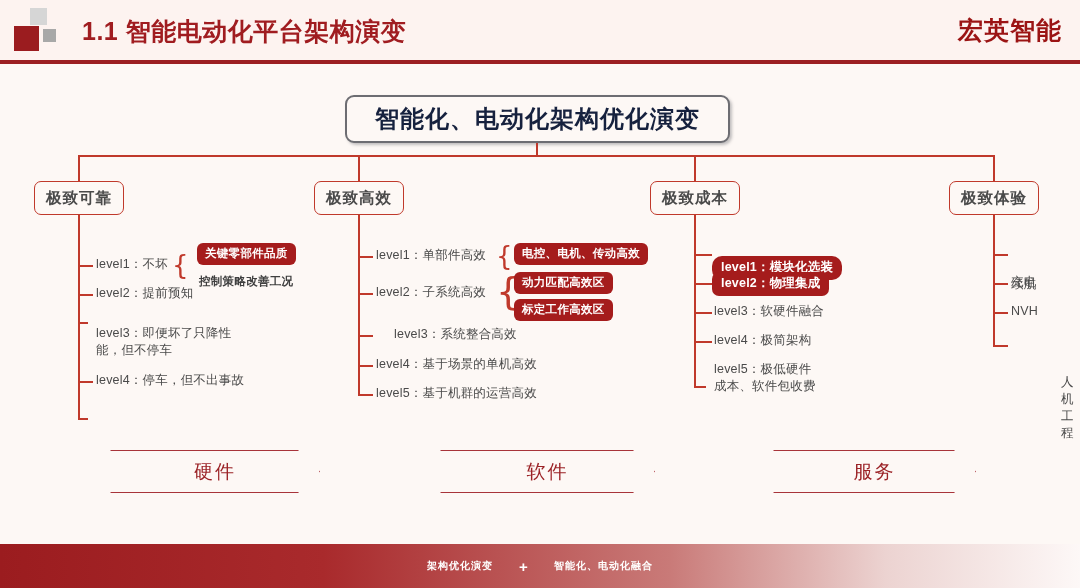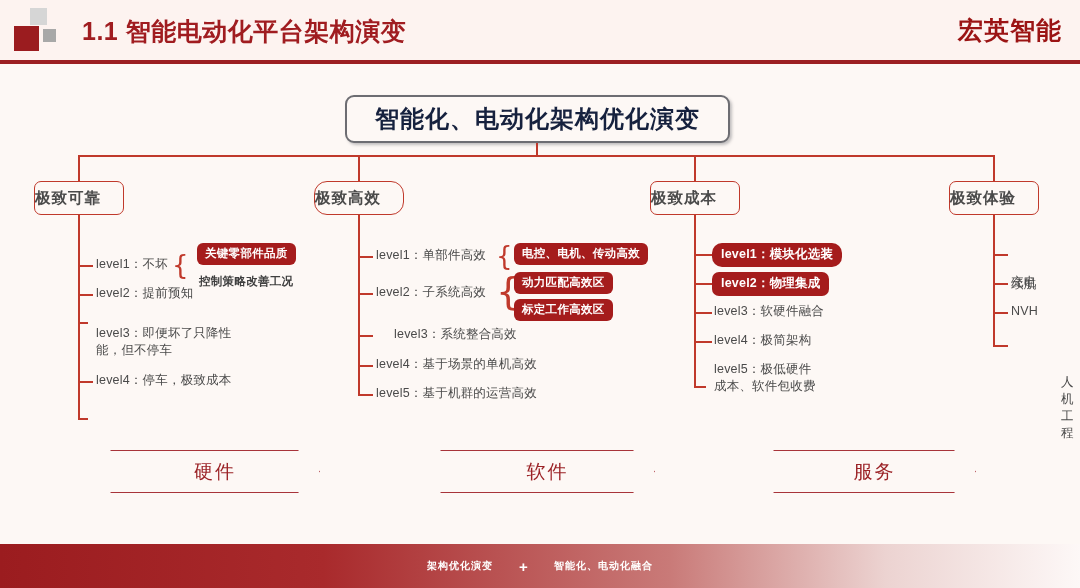--- a/index.html
+++ b/index.html
@@ -65,21 +65,21 @@
   .ln-h { height: 1.6px; }
   .ln-v { width: 1.6px; }
 
   
   .cat-box {
     position: absolute;
     height: 34px;
     border: 1.6px solid #c0392b;
     border-radius: 7px;
     background: #fdf8f5;
-    display: flex; align-items: center; justify-content: flex-start;
+    display: flex; align-items: center; justify-content: center;
   }
   .cat-label {
     font-size: 15.5px; color: #4a4a4a; font-weight: bold;
     letter-spacing: 1px; white-space: nowrap;
   }
 
   
   .level-item {
     position: absolute;
     font-size: 12.5px;
@@ -181,21 +181,21 @@
   <div class="ln ln-v" style="left:536px; top:143px; height:13px;"></div>
   <div class="ln ln-h" style="left:78px;  top:155px; width:916px;"></div>
   <div class="ln ln-v" style="left:78px;  top:155px; height:27px;"></div>
   <div class="ln ln-v" style="left:358px; top:155px; height:27px;"></div>
   <div class="ln ln-v" style="left:694px; top:155px; height:27px;"></div>
   <div class="ln ln-v" style="left:993px; top:155px; height:27px;"></div>
 
   <div class="cat-box" style="left:34px;  top:181px; width:90px;">
     <span class="cat-label">极致可靠</span>
   </div>
-  <div class="cat-box" style="left:314px; top:181px; width:90px;border-radius:13px;">
+  <div class="cat-box" style="left:314px; top:181px; width:90px;">
     <span class="cat-label">极致高效</span>
   </div>
   <div class="cat-box" style="left:650px; top:181px; width:90px;">
     <span class="cat-label">极致成本</span>
   </div>
   <div class="cat-box" style="left:949px; top:181px; width:90px;">
     <span class="cat-label">极致体验</span>
   </div>
 
   <div class="ln ln-v" style="left:78px;  top:215px; height:28px;"></div>
@@ -209,21 +209,21 @@
   <div class="level-item plain" style="left:96px; top:256px;">level1：不坏</div>
 
   <div class="tick" style="left:78px; top:294px; width:15px;"></div>
   <div class="level-item plain" style="left:96px; top:285px;">level2：提前预知</div>
 
   <div class="tick" style="left:78px; top:322px; width:10px;"></div>
   <div class="level-item plain" style="left:96px; top:325px;">level3：即便坏了只降性
 能，但不停车</div>
 
   <div class="tick" style="left:78px; top:381px; width:15px;"></div>
-  <div class="level-item plain" style="left:96px; top:372px;">level4：停车，极致成本</div>
+  <div class="level-item plain" style="left:96px; top:372px;">level4：停车，但不出事故</div>
 
   <div class="tick" style="left:78px; top:418px; width:10px;"></div>
 
   <div class="brace" style="left:172px; top:252px;">{</div>
   <div class="sub-badge" style="left:197px; top:243px;">关键零部件品质</div>
   <div class="sub-plain" style="left:199px; top:274px;">控制策略改善工况</div>
 
   <div class="ln ln-v" style="left:358px; top:243px; height:152px;"></div>
 
   <div class="tick" style="left:358px; top:256px; width:15px;"></div>
@@ -244,21 +244,21 @@
   <div class="brace" style="left:496px; top:243px;">{</div>
   <div class="sub-badge" style="left:514px; top:243px;">电控、电机、传动高效</div>
 
   <div class="brace tall" style="left:496px; top:272px;">{</div>
   <div class="sub-badge" style="left:514px; top:272px;">动力匹配高效区</div>
   <div class="sub-badge" style="left:514px; top:299px;">标定工作高效区</div>
 
   <div class="ln ln-v" style="left:694px; top:243px; height:143px;"></div>
 
   <div class="tick" style="left:694px; top:254px; width:18px;"></div>
-  <div class="level-item badge" style="left:712px; top:243px;border-radius:10px;">level1：模块化选装</div>
+  <div class="level-item badge" style="left:712px; top:256px;border-radius:10px;">level1：模块化选装</div>
 
   <div class="tick" style="left:694px; top:283px; width:18px;"></div>
   <div class="level-item badge" style="left:712px; top:272px;">level2：物理集成</div>
 
   <div class="tick" style="left:694px; top:312px; width:18px;"></div>
   <div class="level-item plain" style="left:714px; top:303px;">level3：软硬件融合</div>
 
   <div class="tick" style="left:694px; top:341px; width:18px;"></div>
   <div class="level-item plain" style="left:714px; top:332px;">level4：极简架构</div>
 

